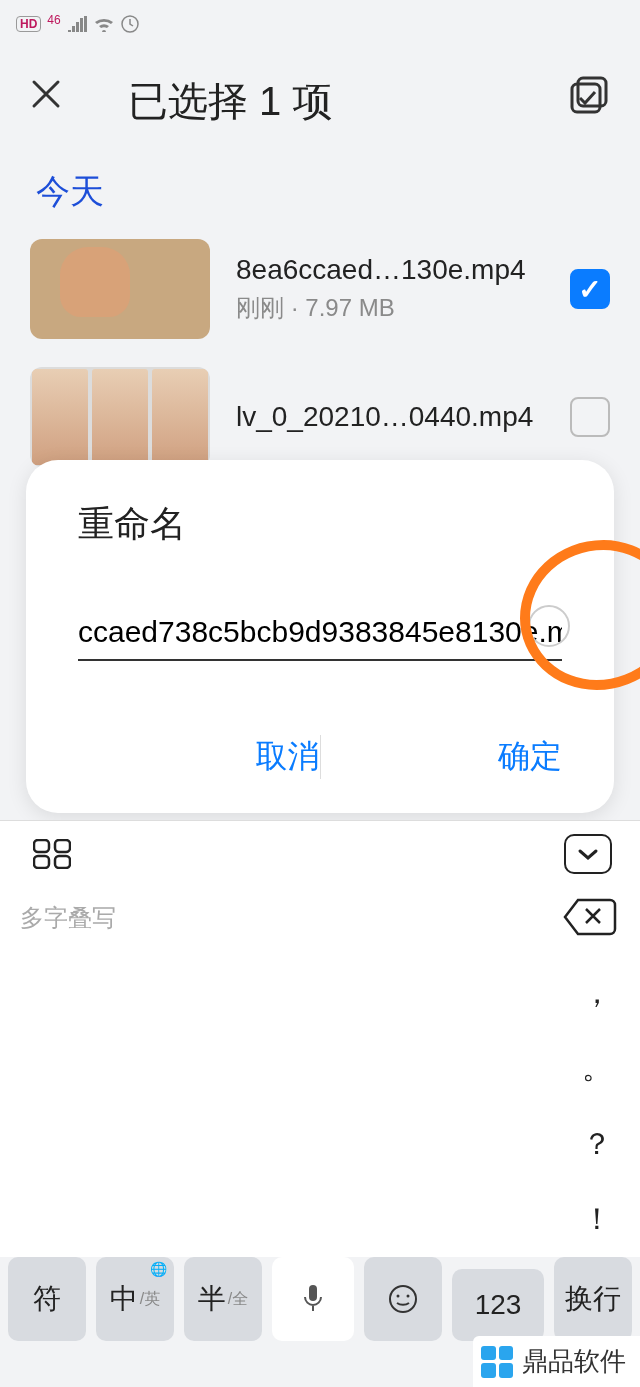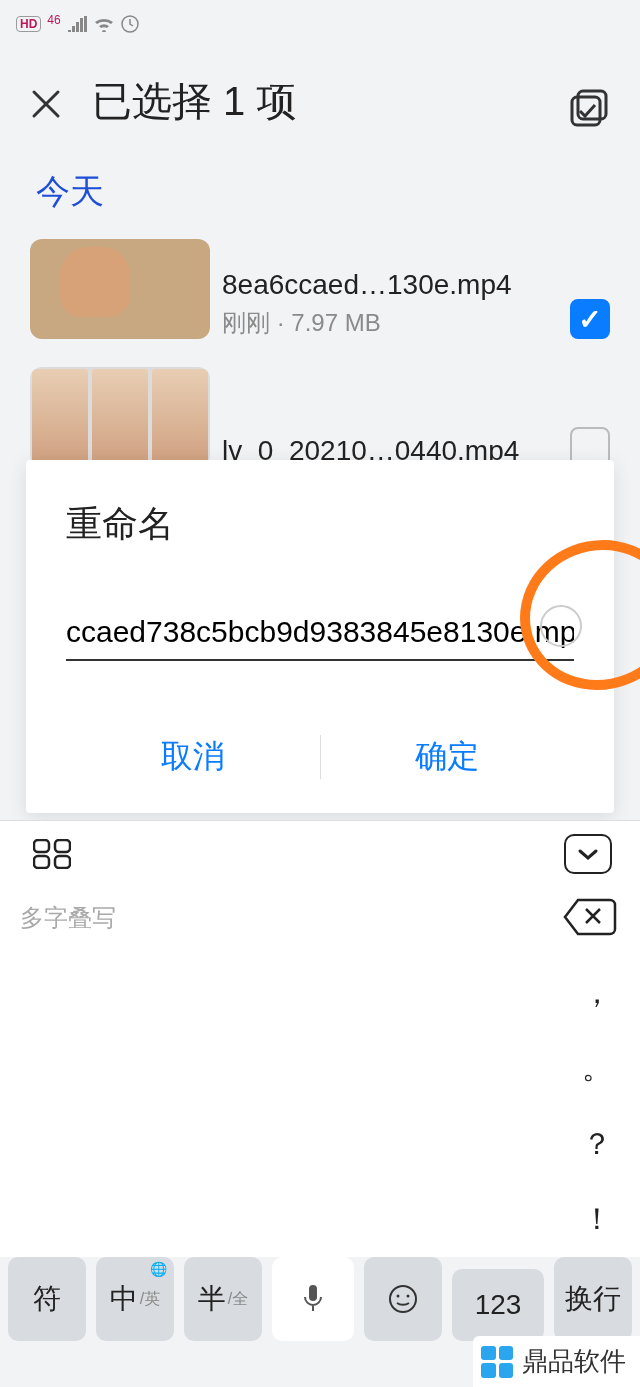--- a/index.html
+++ b/index.html
@@ -5,50 +5,50 @@
   * { margin: 0; padding: 0; box-sizing: border-box; font-family: -apple-system, "Helvetica Neue", Arial, sans-serif; }
   body { width: 640px; height: 1387px; background: #f2f3f5; position: relative; overflow: hidden; }
 
   
   .status-bar { display: flex; justify-content: space-between; align-items: center; padding: 6px 16px 2px; font-size: 22px; color: #be185d; height: 44px; }
   .status-left, .status-right { display: flex; align-items: center; gap: 6px; }
   .status-right span.time { font-size: 26px; letter-spacing: 1px; }
   .hd-badge { font-size: 12px; border: 1.5px solid #9a9a9a; border-radius: 4px; padding: 0 3px; font-weight: bold; line-height: 14px; }
 
   
-  .header { display: flex; align-items: flex-end; padding: 30px 30px 20px; }
+  .header { display: flex; align-items: flex-start; padding: 30px 30px 20px; gap: 36px; }
   .close-x { font-size: 40px; color: #333; margin-right: 30px; }
   .header-title { font-size: 40px; font-weight: 500; color: #222; flex: 1; }
   .select-all { width: 42px; height: 42px; }
 
   
   .section-label { font-size: 34px; color: #1d4ed8; padding: 20px 36px 10px; }
 
   
-  .file-row { display: flex; align-items: flex-end; padding: 14px 30px; gap: 12px; }
+  .file-row { display: flex; align-items: center; padding: 14px 30px; gap: 26px; }
   .thumb { width: 180px; height: 100px; border-radius: 12px; background: #c8a880; overflow: hidden; position: relative; }
   .thumb.two { background: #dcdcdc; display:flex; }
   .thumb.two .mini{ flex:1; background:linear-gradient(#e8ceb4,#d0a080); margin:2px; border-radius:3px;}
   .file-info { flex: 1; }
   .file-name { font-size: 28px; color: #222; }
   .file-meta { font-size: 24px; color: #8a8a8a; margin-top: 6px; }
   .checkbox { width: 40px; height: 40px; border-radius: 8px; border: 2px solid #bbb; display:flex; align-items:center; justify-content:center;}
   .checkbox.on { background: #0a7cff; border-color:#0a7cff; }
   .checkbox.on::after{ content:'✓'; color:#fff; font-size:28px; font-weight:bold;}
 
   
-  .dialog { position: absolute; left: 26px; top: 460px; right: 26px; background: #fff; border-radius: 4px; padding: 40px 40px 20px; box-shadow: 0 4px 20px rgba(0,0,0,0.1); }
+  .dialog { position: absolute; left: 26px; top: 460px; right: 26px; background: #fff; border-radius: 32px; padding: 40px 52px 20px; box-shadow: 0 4px 20px rgba(0,0,0,0.1); }
   .dialog-title { font-size: 36px; font-weight: 500; color: #222; margin-bottom: 60px; }
   .rename-wrap { position: relative; }
   .rename-input { width: 100%; border: none; border-bottom: 2px solid #333; font-size: 30px; padding: 6px 0 10px; outline: none; background: transparent; }
   .rename-input::selection { background: #b7d7ff; }
   .clear-circle { position: absolute; right: -8px; top: -4px; width: 42px; height: 42px; border-radius: 50%; border: 2px solid #ccc; }
   .orange-mark { position:absolute; border: 10px solid #ff7b1a; border-radius: 60% 55% 60% 55%; width: 160px; height: 150px; right: -40px; top: 540px; pointer-events:none; }
   .dialog-btns { display: flex; margin-top: 60px; }
-  .dialog-btn { flex: 1; text-align: center; font-size: 32px; color: #0a7cff; padding: 14px 0; }
+  .dialog-btn { flex: 1; text-align: right; font-size: 32px; color: #0a7cff; padding: 14px 0; }
   .btn-divider { width: 1px; height: 44px; background: #ddd; align-self: center; }
 
   
   .kb-top { position: absolute; top: 820px; left: 0; right: 0; height: 66px; background: #fff; border-top: 1px solid #ddd; display: flex; align-items: center; justify-content: space-between; padding: 0 28px; }
   .kb-grid, .kb-collapse { width: 48px; height: 40px; color:#222; display:flex; align-items:center; justify-content:center;}
   .kb-collapse{ border:2.5px solid #222; border-radius:10px; font-size:22px; line-height:1;}
 
   
   .hw-area { position: absolute; top: 886px; left: 0; right: 0; bottom: 130px; background: #fff; }
   .hw-hint { position: absolute; top: 16px; left: 20px; font-size: 24px; color: #aaa; }

